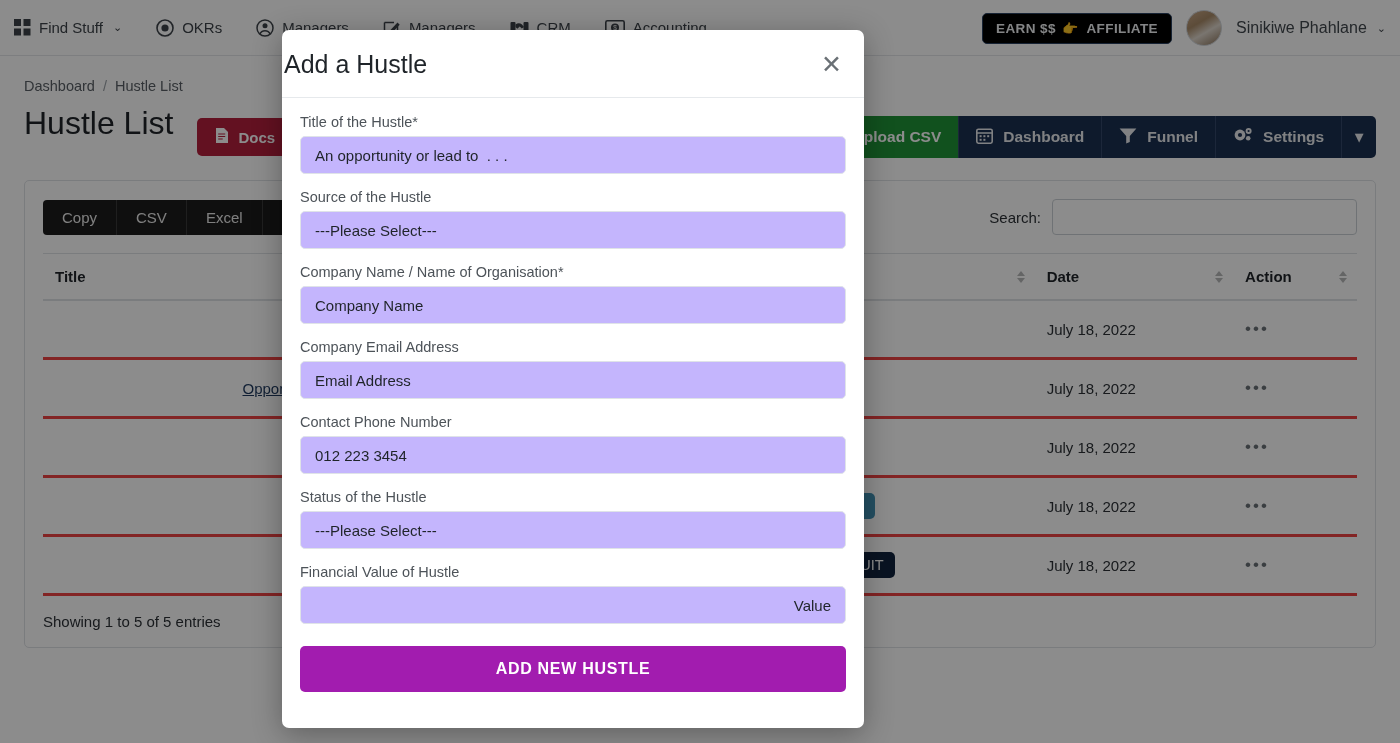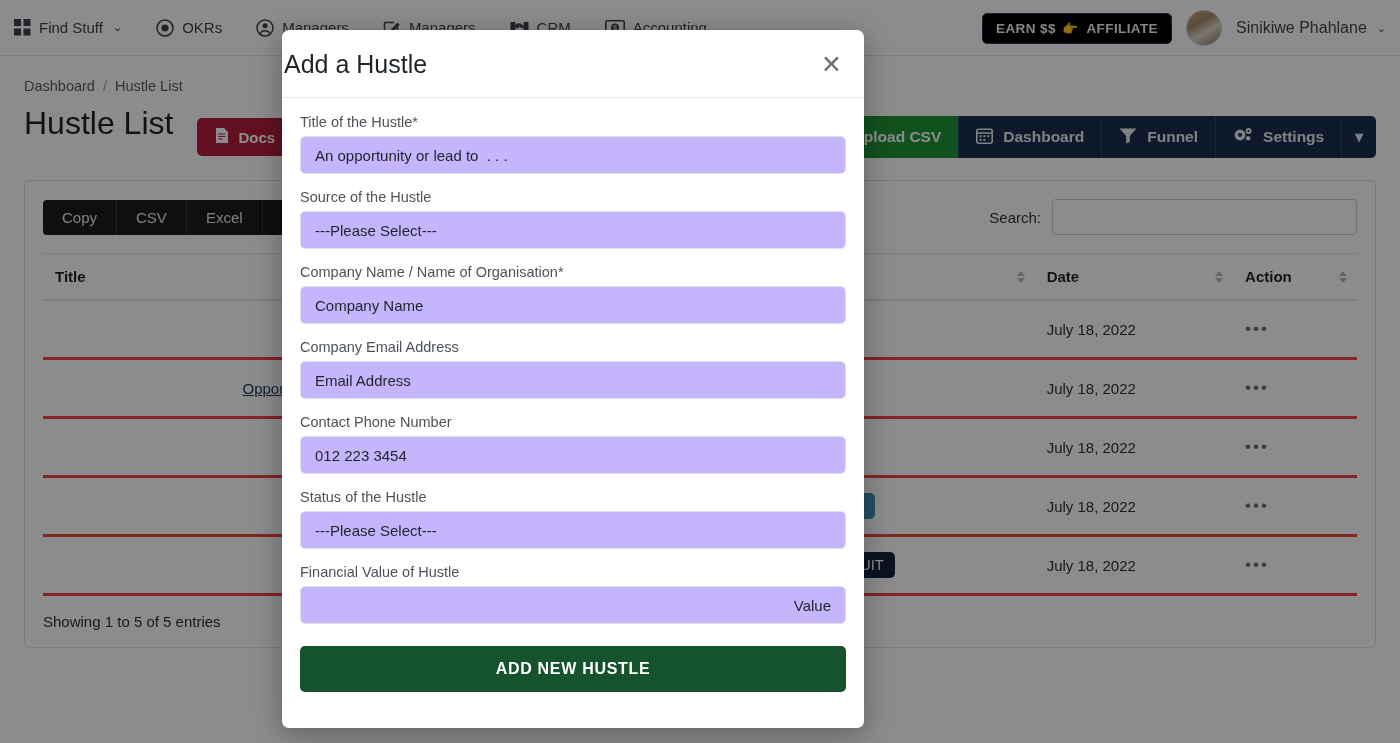--- a/index.html
+++ b/index.html
@@ -231,21 +231,21 @@
     padding: 0 14px; font-size: 15px; color: #1f2429;
     font-family: "Liberation Sans", sans-serif;
     background: #c4b5fd; outline: none;
   }
   .form-control::placeholder { color: #1f2429; opacity: 1; }
   .form-control.right-ph { text-align: right; }
   .form-control.right-ph::placeholder { color: #1f2429; }
   select.form-control { appearance: none; -webkit-appearance: none; cursor: pointer; }
   .submit-btn {
     width: 100%; margin-top: 7px;
-    background: #14532d; color: #fff;
+    background: #a21caf; color: #fff;
     border: none; border-radius: 5px;
     padding: 14px 0;
     font-size: 16px; font-weight: bold; letter-spacing: .7px;
     font-family: "Liberation Sans", sans-serif;
     cursor: pointer;
   }
 </style>
 </head>
 <body>
 

